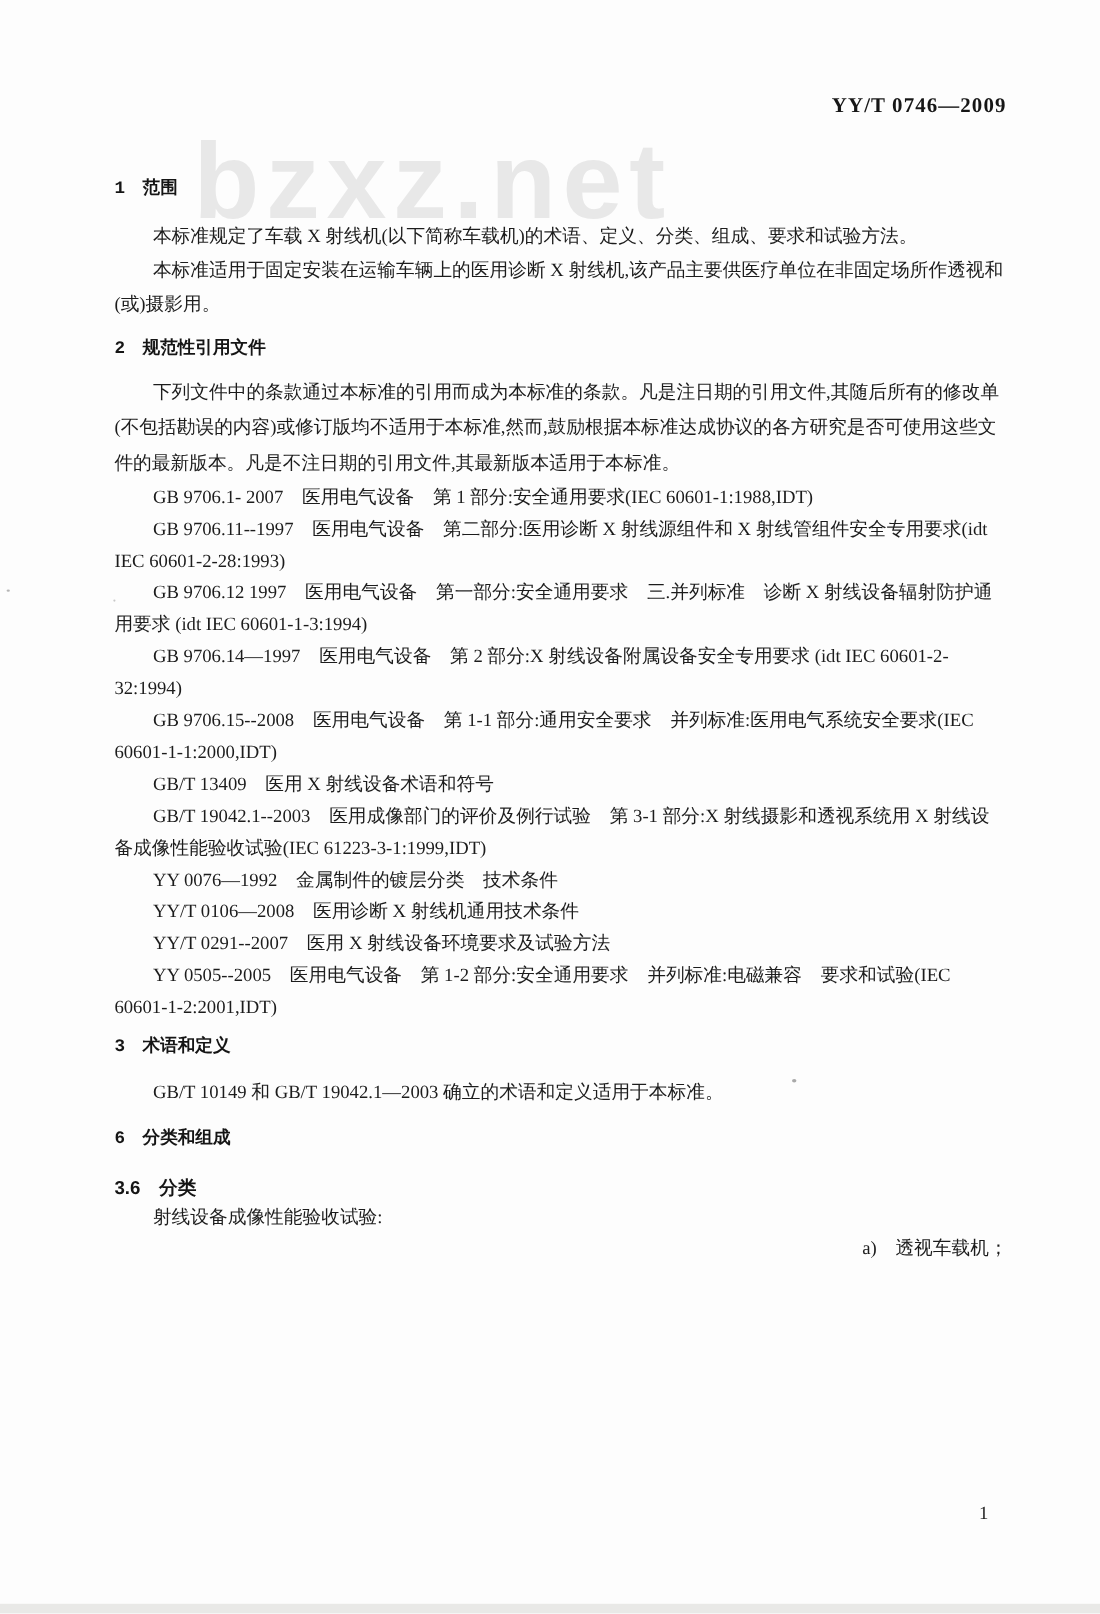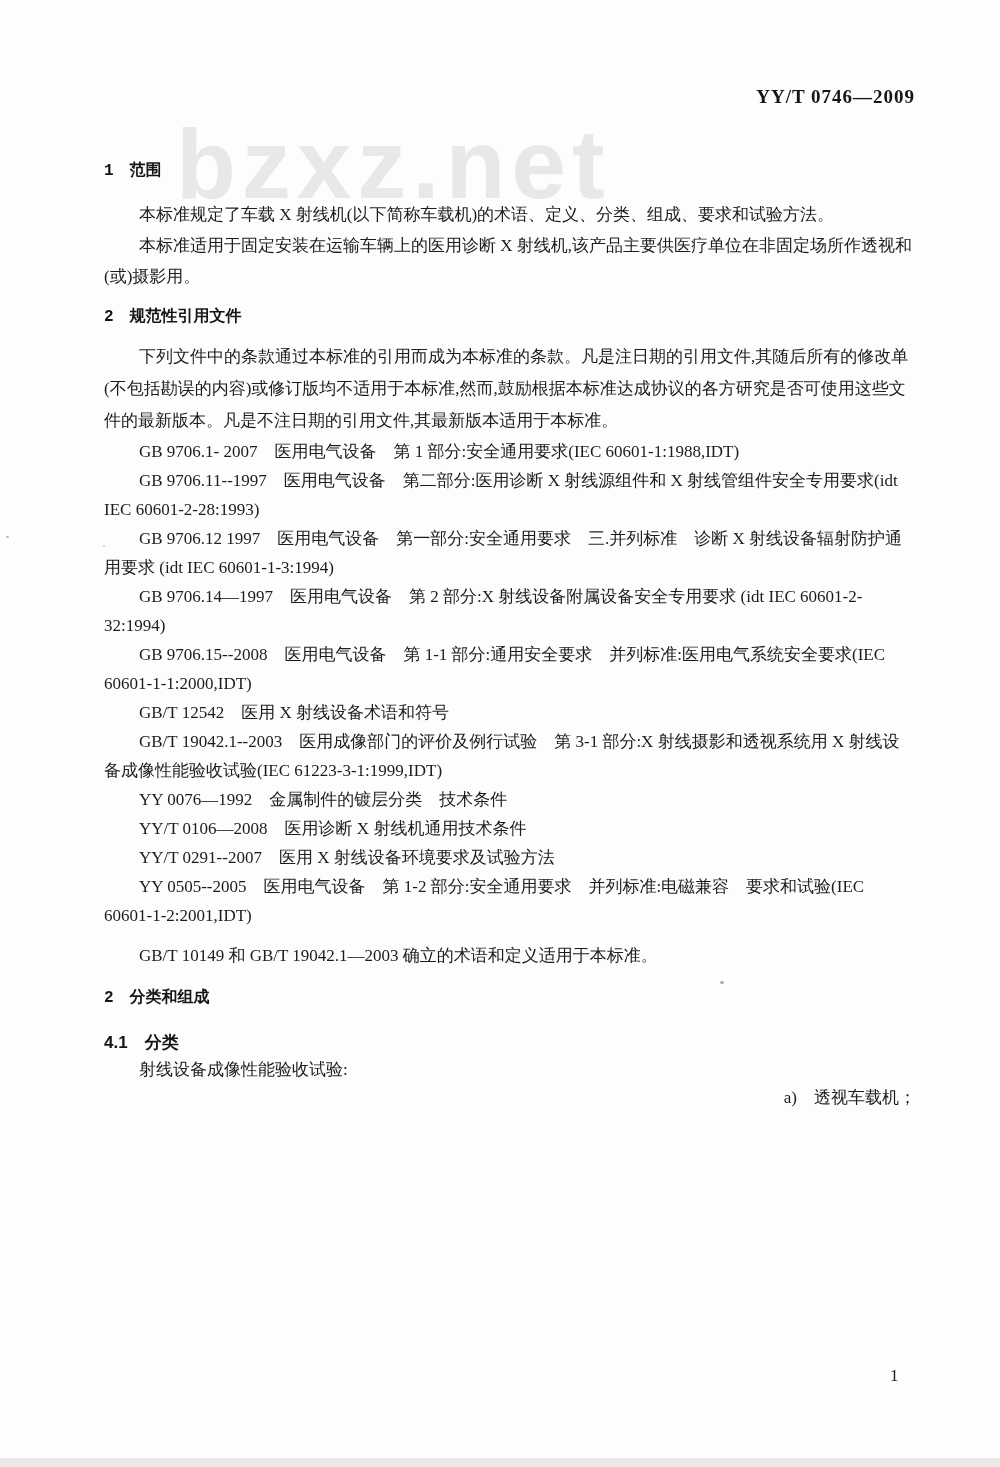--- a/index.html
+++ b/index.html
@@ -108,32 +108,33 @@
 
       <h2 class="h-s2">2　规范性引用文件</h2>
       <p class="p-intro">下列文件中的条款通过本标准的引用而成为本标准的条款。凡是注日期的引用文件,其随后所有的修改单(不包括勘误的内容)或修订版均不适用于本标准,然而,鼓励根据本标准达成协议的各方研究是否可使用这些文件的最新版本。凡是不注日期的引用文件,其最新版本适用于本标准。</p>
 
       <div class="refs">
         <p>GB 9706.1- 2007　医用电气设备　第 1 部分:安全通用要求(IEC 60601-1:1988,IDT)</p>
         <p>GB 9706.11--1997　医用电气设备　第二部分:医用诊断 X 射线源组件和 X 射线管组件安全专用要求(idt IEC 60601-2-28:1993)</p>
         <p>GB 9706.12  1997　医用电气设备　第一部分:安全通用要求　三.并列标准　诊断 X 射线设备辐射防护通用要求 (idt IEC 60601-1-3:1994)</p>
         <p>GB 9706.14—1997　医用电气设备　第 2 部分:X 射线设备附属设备安全专用要求 (idt IEC 60601-2-32:1994)</p>
         <p>GB 9706.15--2008　医用电气设备　第 1-1 部分:通用安全要求　并列标准:医用电气系统安全要求(IEC 60601-1-1:2000,IDT)</p>
-        <p>GB/T 12542　医用 X 射线设备术语和符号</p>
+        <p>GB/T 13409　医用 X 射线设备术语和符号</p>
         <p>GB/T 19042.1--2003　医用成像部门的评价及例行试验　第 3-1 部分:X 射线摄影和透视系统用 X 射线设备成像性能验收试验(IEC 61223-3-1:1999,IDT)</p>
         <p>YY 0076—1992　金属制件的镀层分类　技术条件</p>
         <p>YY/T 0106—2008　医用诊断 X 射线机通用技术条件</p>
         <p>YY/T 0291--2007　医用 X 射线设备环境要求及试验方法</p>
         <p>YY 0505--2005　医用电气设备　第 1-2 部分:安全通用要求　并列标准:电磁兼容　要求和试验(IEC 60601-1-2:2001,IDT)</p>
       </div>
 
+      <h2 class="h-s3">3　术语和定义</h2>
       <p class="p-s3">GB/T 10149 和 GB/T 19042.1—2003 确立的术语和定义适用于本标准。</p>
 
-      <h2 class="h-s4">2　分类和组成</h2>
-      <h3 class="h-s41">4.1　分类</h3>
+      <h2 class="h-s4">6　分类和组成</h2>
+      <h3 class="h-s41">3.6　分类</h3>
       <p class="p-s41">射线设备成像性能验收试验:</p>
       <p class="p-itema">a)　透视车载机；</p>
 
     </div>
   </div>
 
   <div class="page-number">1</div>
 
   <span class="speck a"></span>
   <span class="speck b"></span>

